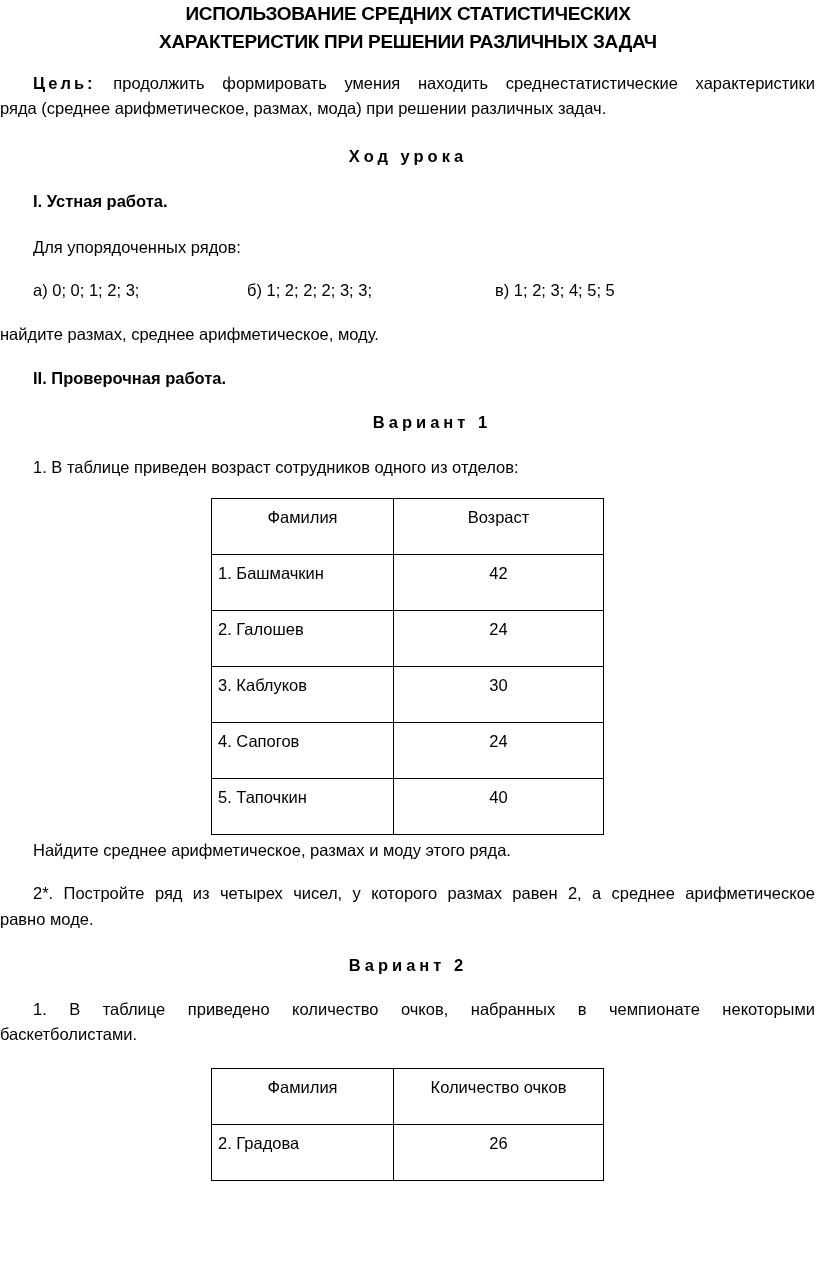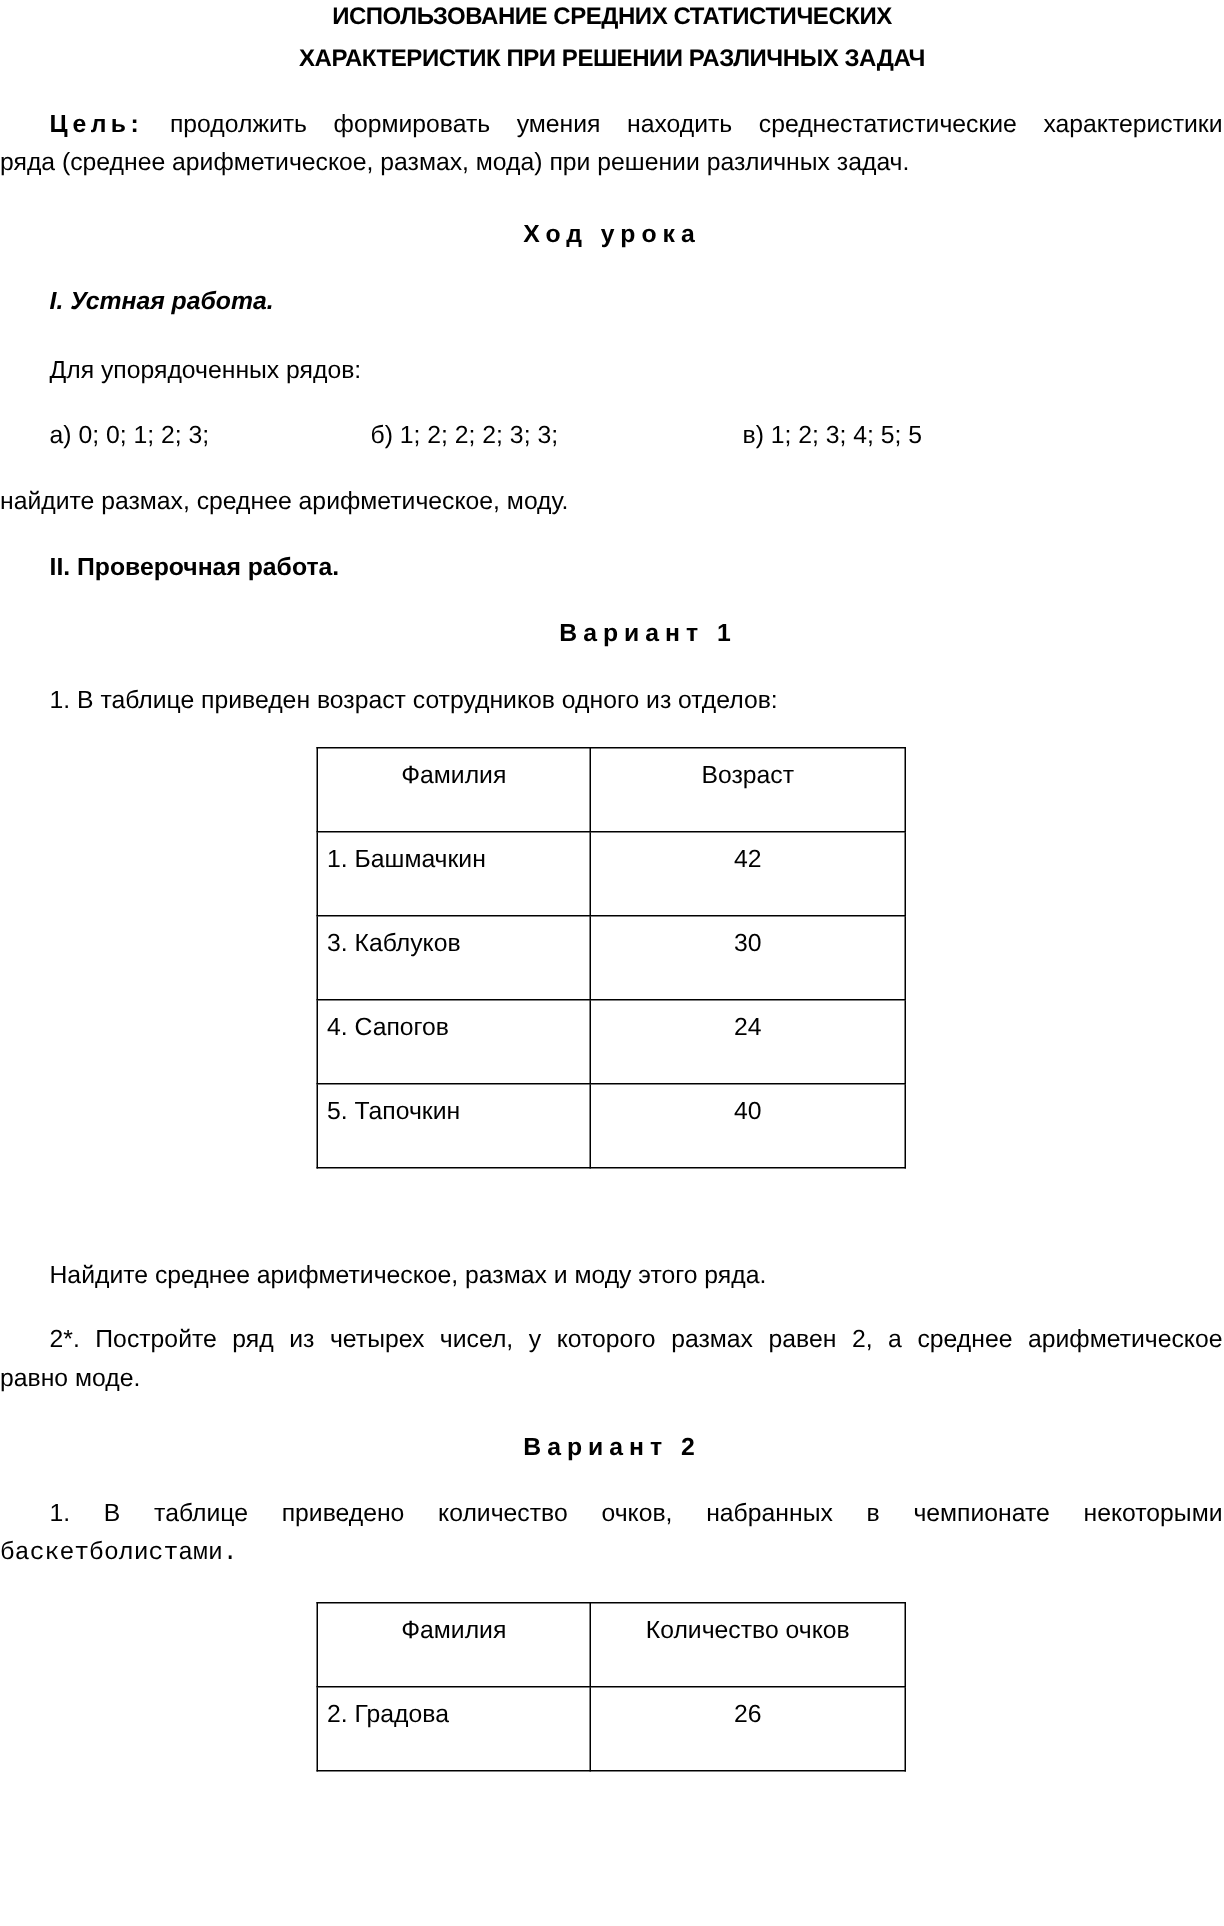--- a/index.html
+++ b/index.html
@@ -9,21 +9,21 @@
       height: 1284px;
       position: relative;
       overflow: hidden;
       font-family: "Liberation Sans", sans-serif;
       color: #000;
       font-size: 16.5px;
     }
     .abs { position: absolute; white-space: nowrap; text-align: right; }
     .title {
       left: 0; width: 816px; text-align: center;
-      font-weight: bold; font-size: 16px; letter-spacing: -0.3px;
+      font-weight: bold; font-size: 19px; letter-spacing: -0.3px;
     }
     .spaced { letter-spacing: 4px; font-weight: bold; }
     .center { left: 0; width: 816px; text-align: center; }
     .bold { font-weight: bold; }
     .justify-line {
       left: 33px; width: 782px;
       text-align: justify; text-align-last: justify;
     }
     table.doc-table {
       position: absolute;
@@ -44,21 +44,21 @@
 <body>
 
 <div class="abs title" style="top:3px;">ИСПОЛЬЗОВАНИЕ СРЕДНИХ СТАТИСТИЧЕСКИХ</div>
 <div class="abs title" style="top:31px;">ХАРАКТЕРИСТИК ПРИ РЕШЕНИИ РАЗЛИЧНЫХ ЗАДАЧ</div>
 
 <div class="abs justify-line" style="top:74px;"><span class="spaced" style="letter-spacing:3px;">Цель:</span> <span>продолжить формировать умения находить среднестатистические характеристики</span></div>
 <div class="abs" style="top:99px; left:0;">ряда (среднее арифметическое, размах, мода) при решении различных задач.</div>
 
 <div class="abs center spaced" style="top:147px;">Ход урока</div>
 
-<div class="abs bold" style="top:192px; left:33px;font-style:italic;">I. Устная работа.</div>
+<div class="abs bold" style="top:192px; left:33px;">I. Устная работа.</div>
 <div class="abs" style="top:238px; left:33px;">Для упорядоченных рядов:</div>
 <div class="abs" style="top:281px; left:33px;">а) 0; 0; 1; 2; 3;</div>
 <div class="abs" style="top:281px; left:247px;">б) 1; 2; 2; 2; 3; 3;</div>
 <div class="abs" style="top:281px; left:495px;">в) 1; 2; 3; 4; 5; 5</div>
 <div class="abs" style="top:325px; left:0;">найдите размах, среднее арифметическое, моду.</div>
 
 <div class="abs bold" style="top:369px; left:33px;">II. Проверочная работа.</div>
 
 <div class="abs center spaced" style="top:413px;padding-left:48px;">Вариант 1</div>
 <div class="abs" style="top:458px; left:33px;">1. В таблице приведен возраст сотрудников одного из отделов:</div>
@@ -67,41 +67,45 @@
   <tbody>
       <tr class="head">
     <td class="name-col">Фамилия</td>
     <td class="val-col">Возраст</td>
   </tr>
   <tr>
     <td class="name-col">1. Башмачкин</td>
     <td class="val-col">42</td>
   </tr>
   <tr>
+    <td class="name-col">2. Галошев</td>
+    <td class="val-col">24</td>
+  </tr>
+  <tr>
     <td class="name-col">3. Каблуков</td>
     <td class="val-col">30</td>
   </tr>
   <tr>
     <td class="name-col">4. Сапогов</td>
     <td class="val-col">24</td>
   </tr>
   <tr>
     <td class="name-col">5. Тапочкин</td>
     <td class="val-col">40</td>
   </tr>
 </tbody>
   </table>
 
 <div class="abs" style="top:841px; left:33px;">Найдите среднее арифметическое, размах и моду этого ряда.</div>
 <div class="abs justify-line" style="top:884px;">2*. Постройте ряд из четырех чисел, у которого размах равен 2, а среднее арифметическое</div>
 <div class="abs" style="top:910px; left:0;">равно моде.</div>
 
 <div class="abs center spaced" style="top:956px;">Вариант 2</div>
 <div class="abs justify-line" style="top:1000px;">1. В таблице приведено количество очков, набранных в чемпионате некоторыми</div>
-<div class="abs" style="top:1025px; left:0;font-family:Liberation Mono, monospace;">баскетболистами.</div>
+<div class="abs" style="top:1025px; left:0;">баскетболистами.</div>
 
 <table class="doc-table" style="top:1068px; left:211px;">
   <tbody>
       <tr class="head">
     <td class="name-col">Фамилия</td>
     <td class="val-col">Количество очков</td>
   </tr>
   <tr>
     <td class="name-col">2. Градова</td>
     <td class="val-col">26</td>

